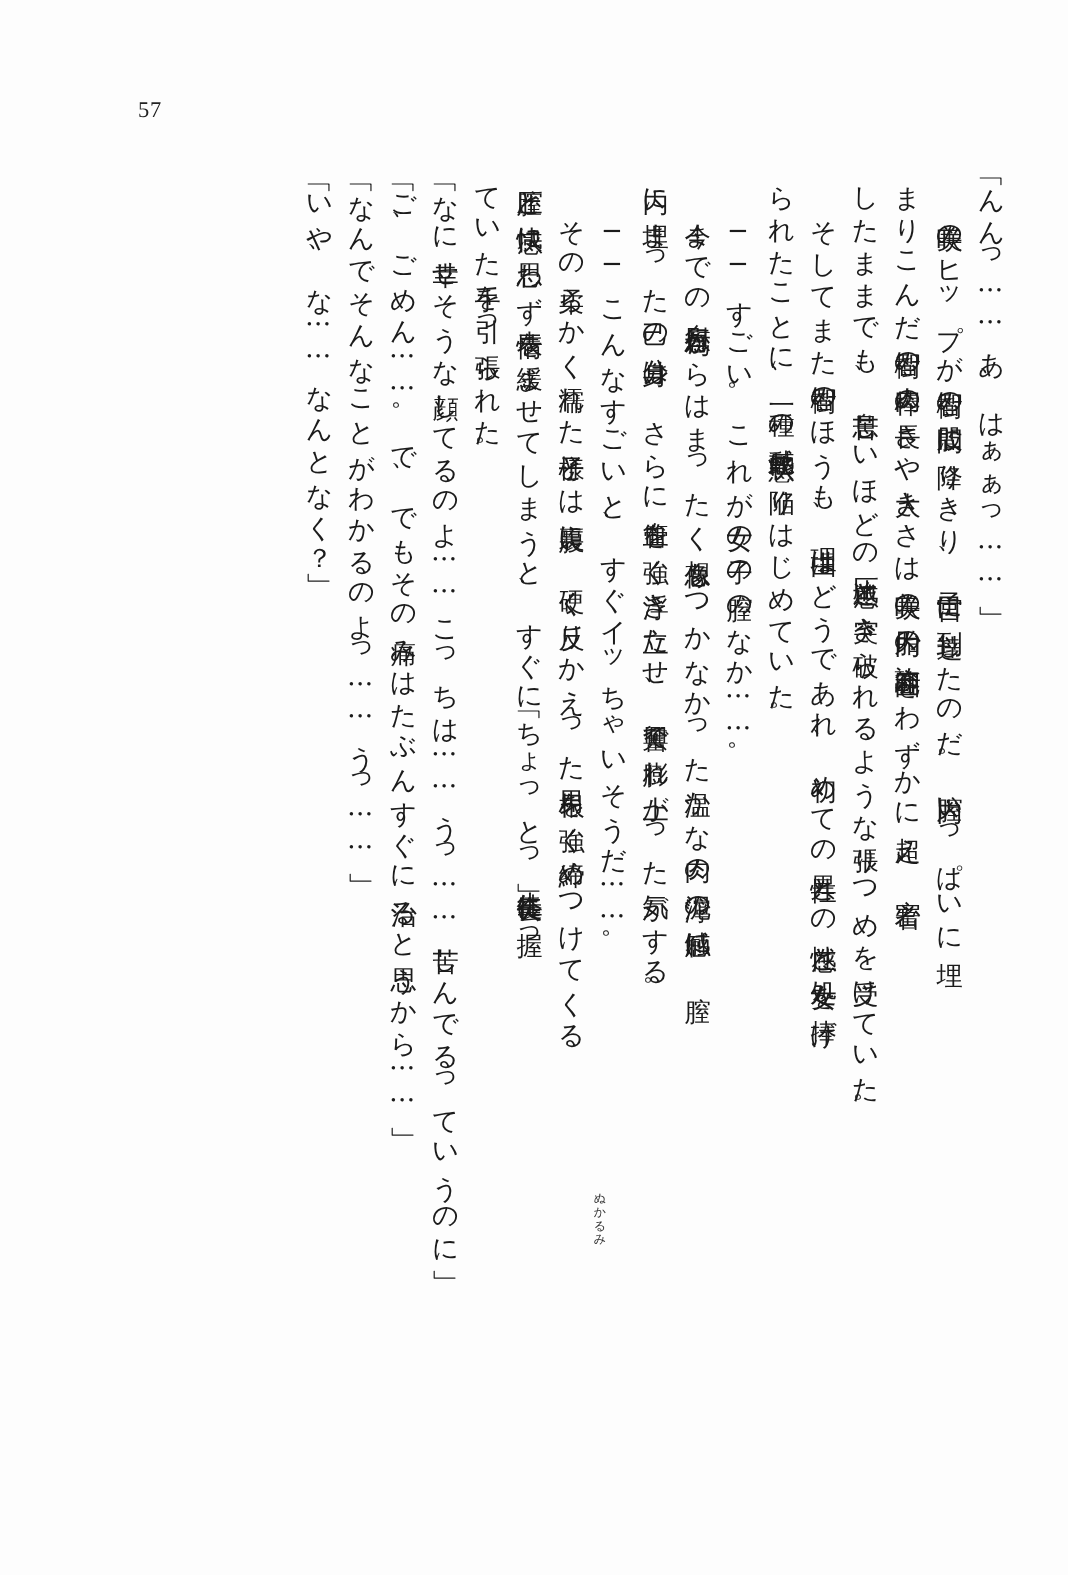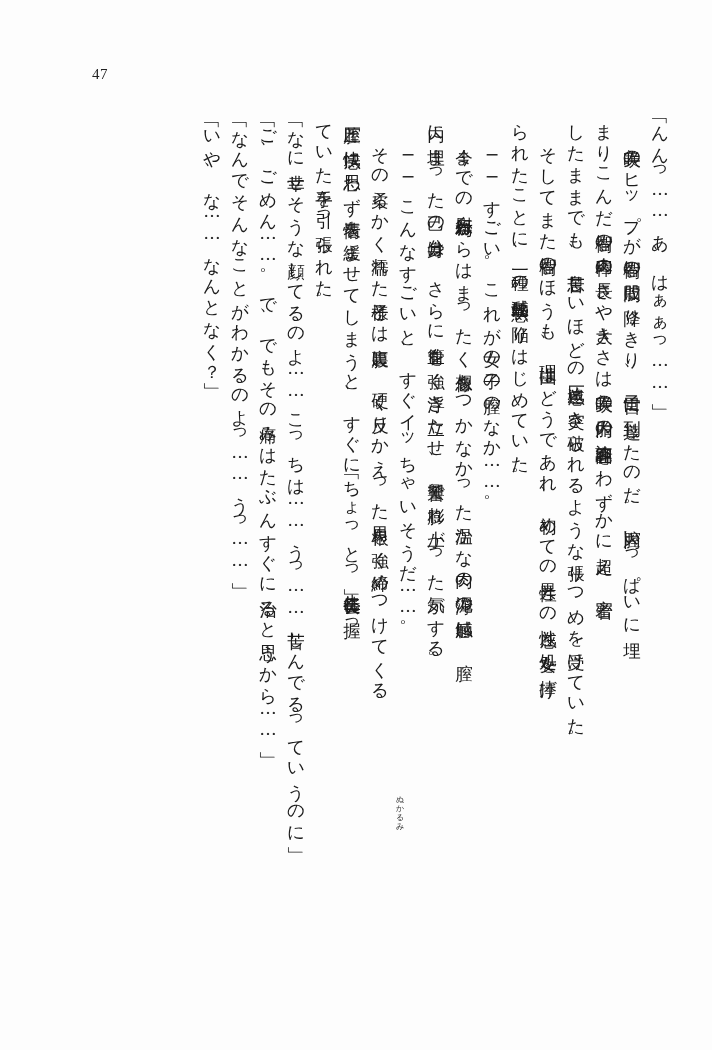--- a/index.html
+++ b/index.html
@@ -64,21 +64,21 @@
     writing-mode: vertical-rl;
     text-orientation: upright;
     letter-spacing: 0px;
   }
 </style>
 </head>
 <body>
 
 <div class="page">
 
-  <div class="page-number">47</div>
+  <div class="page-number">57</div>
 
   <div class="text-block">
     <div class="vline">「んんっ……あ、はぁぁっ……」</div>
     <div class="vline indent1">　美咲のヒップが智樹の股間に降りきり、子宮口に到達したのだ。膣内いっぱいに埋</div>
     <div class="vline">まりこんだ智樹の肉棒の長さや大きさは美咲の胎内の許容範囲をわずかに超え、密着</div>
     <div class="vline">したままでも、息苦しいほどの圧迫感と突き破られるような張りつめを受けていた。</div>
     <div class="vline indent1">　そしてまた智樹のほうも、理由はどうであれ、初めての異性との性感と処女を捧げ</div>
     <div class="vline">られたことに、一種の感動状態に陥りはじめていた。</div>
     <div class="vline indent2">　──すごい。これが女の子の膣のなか……。</div>
     <div class="vline indent1">　今までの自慰行為からはまったく想像もつかなかった温かな肉の泥濘の感触に、膣</div>

